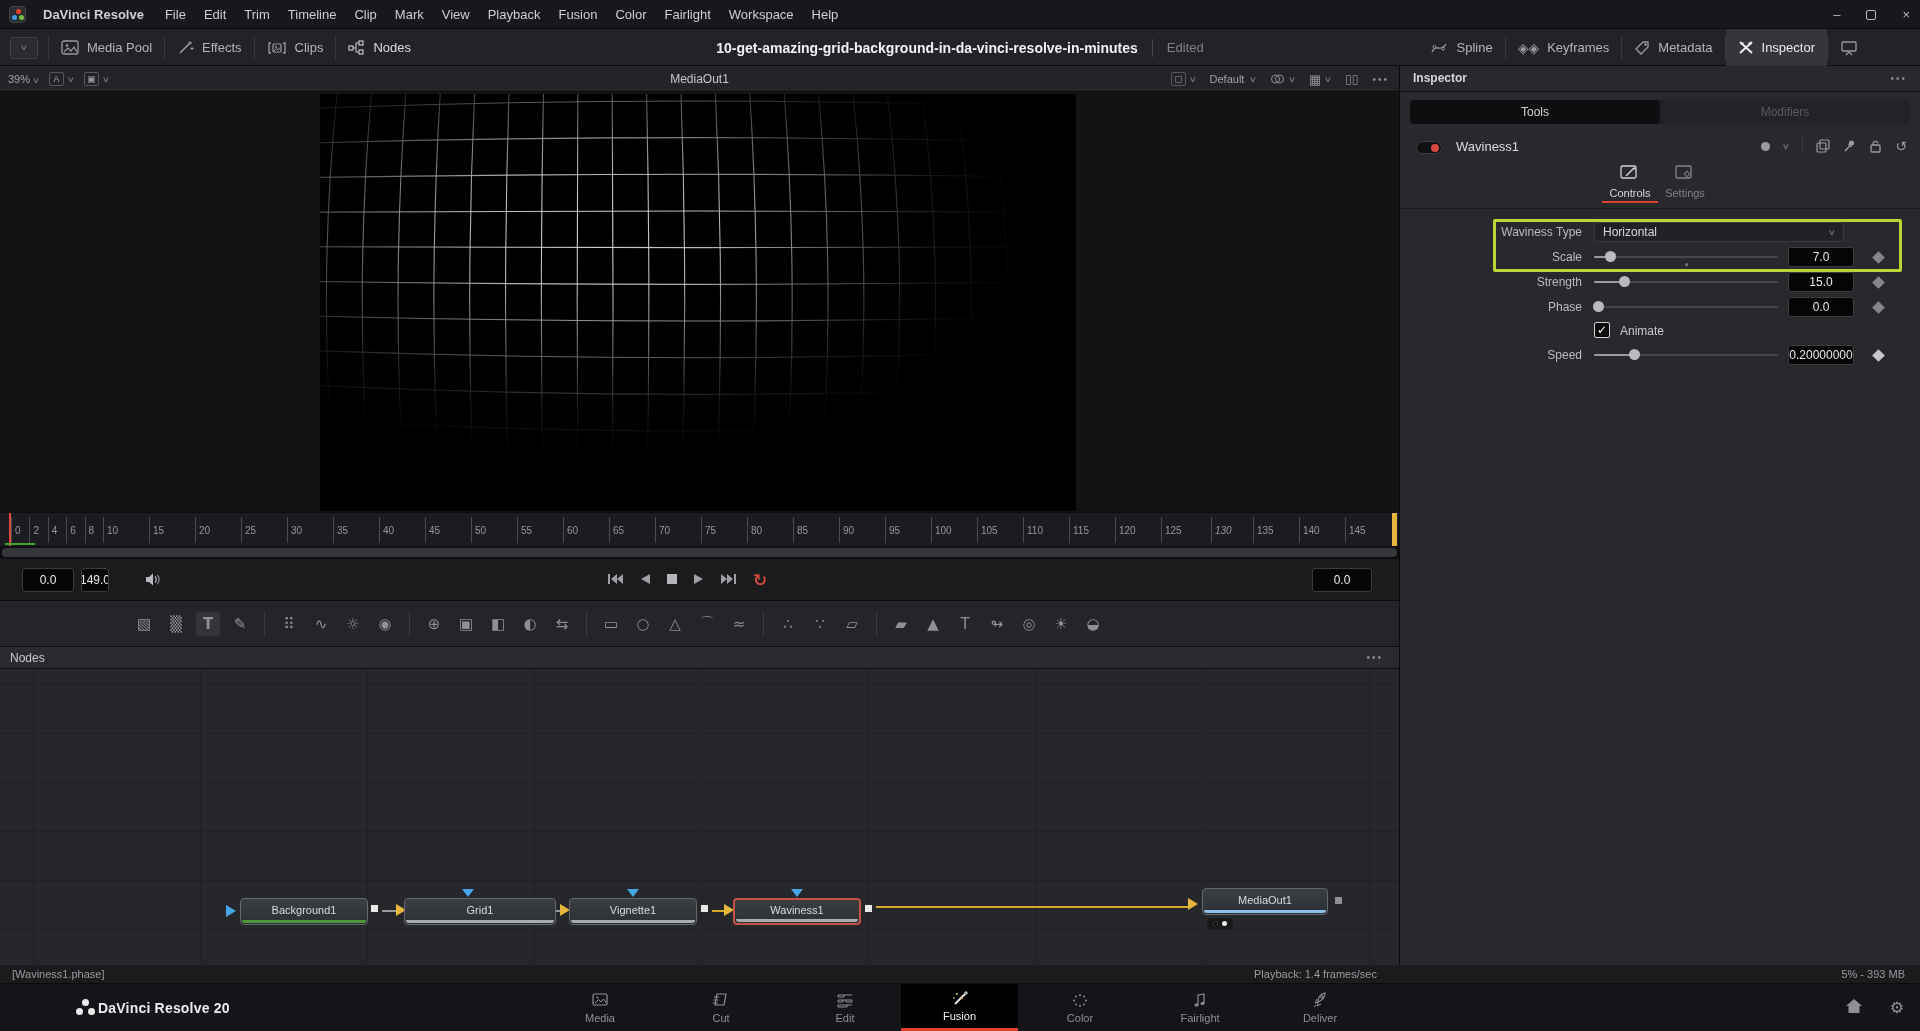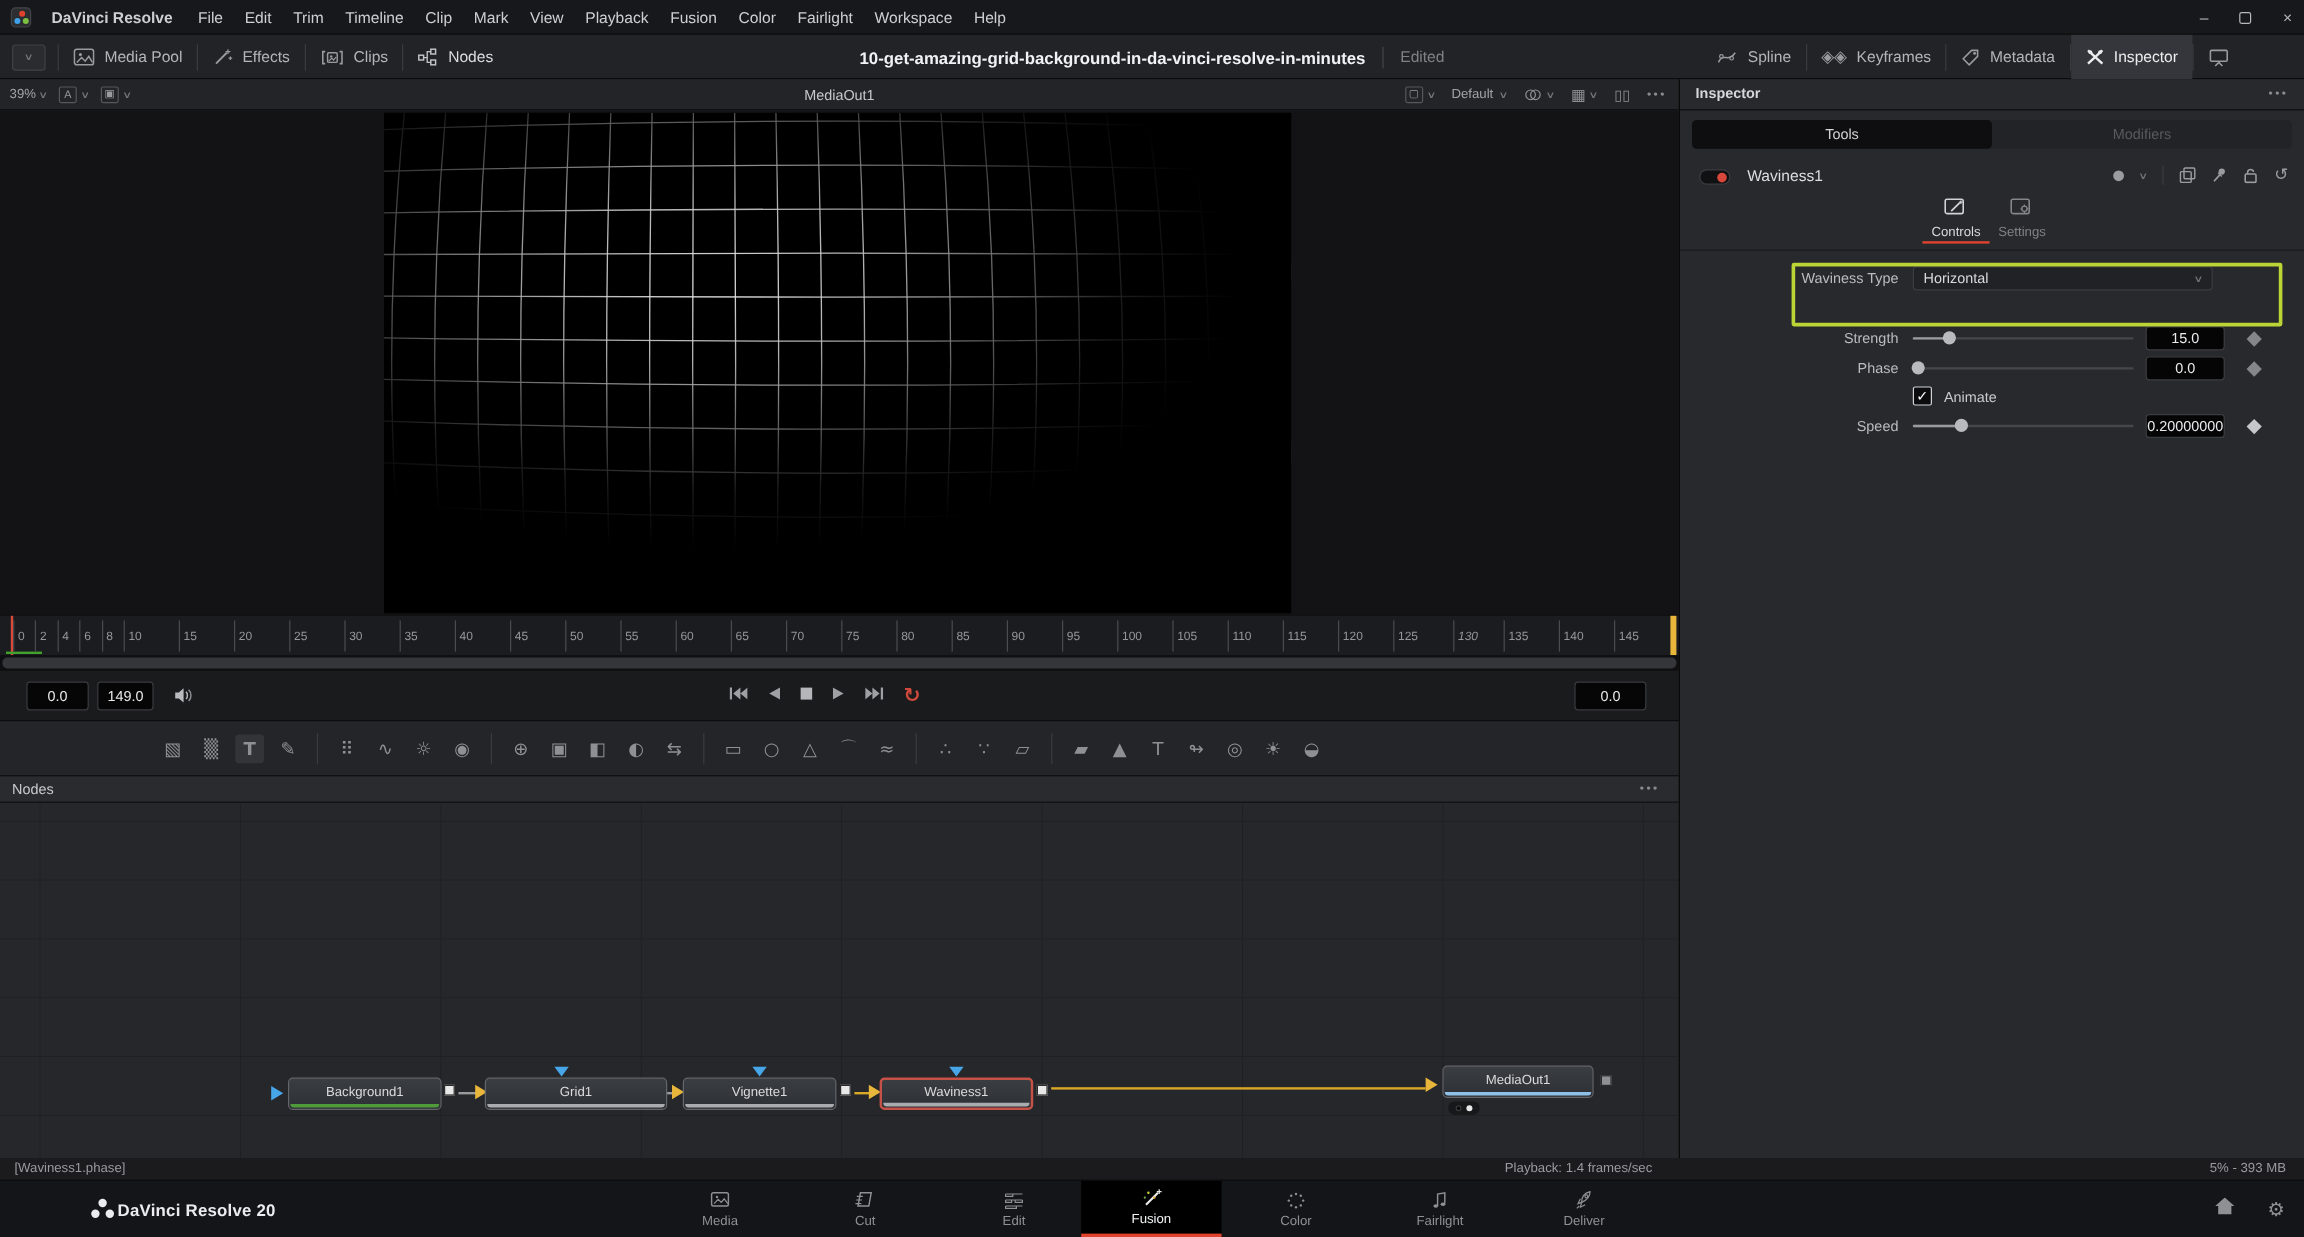--- a/index.html
+++ b/index.html
@@ -452,21 +452,21 @@
     </div>
 
   <div class="zoombar">
     <div class="thumb"></div>
   </div>
 
   <div class="transport">
     <div class="valbox" style="left:22px;width:52px">
         <span>0.0</span>
       </div>
-    <div class="valbox" style="left:81px;width:47px">
+    <div class="valbox" style="left:81px;width:28px">
         <span>149.0</span>
       </div>
     <span class="abs" style="left:145px;top:13px">
       <svg width="17" height="15" viewBox="0 0 17 15">
           <path d="M1 5h3l4-3.5v12L4 10H1z" fill="#b9babd"></path>
           <path d="M10 4.5c1.6 1.6 1.6 4.4 0 6" stroke="#b9babd" fill="none" stroke-width="1.2"></path>
           <path d="M12.2 2.8c2.6 2.6 2.6 6.8 0 9.4" stroke="#b9babd" fill="none" stroke-width="1.2" opacity=".75"></path>
         </svg>
     </span>
     <div class="tctrls">
@@ -736,20 +736,31 @@
     <div class="insp-divider"></div>
 
     <div class="ctl-row" style="top:154px">
       <span class="lab">Waviness Type</span>
       <div class="dropdown">
         <span>Horizontal</span>
         <span class="chev">∨</span>
       </div>
     </div>
 
+    <div class="ctl-row" style="top:179px">
+      <span class="lab">Scale</span>
+      <div class="track"></div>
+      <div class="fill" style="width:16px"></div>
+      <div class="handle" style="left:205px"></div>
+      <div class="defdot" style="left:285px;top:18px"></div>
+      <div class="vbox">
+          <span>7.0</span>
+        </div>
+      <span class="kf"></span>
+    </div>
 
     <div class="ctl-row" style="top:204px">
       <span class="lab">Strength</span>
       <div class="track"></div>
       <div class="fill" style="width:30px"></div>
       <div class="handle" style="left:219px"></div>
       <div class="vbox">
           <span>15.0</span>
         </div>
       <span class="kf"></span>

